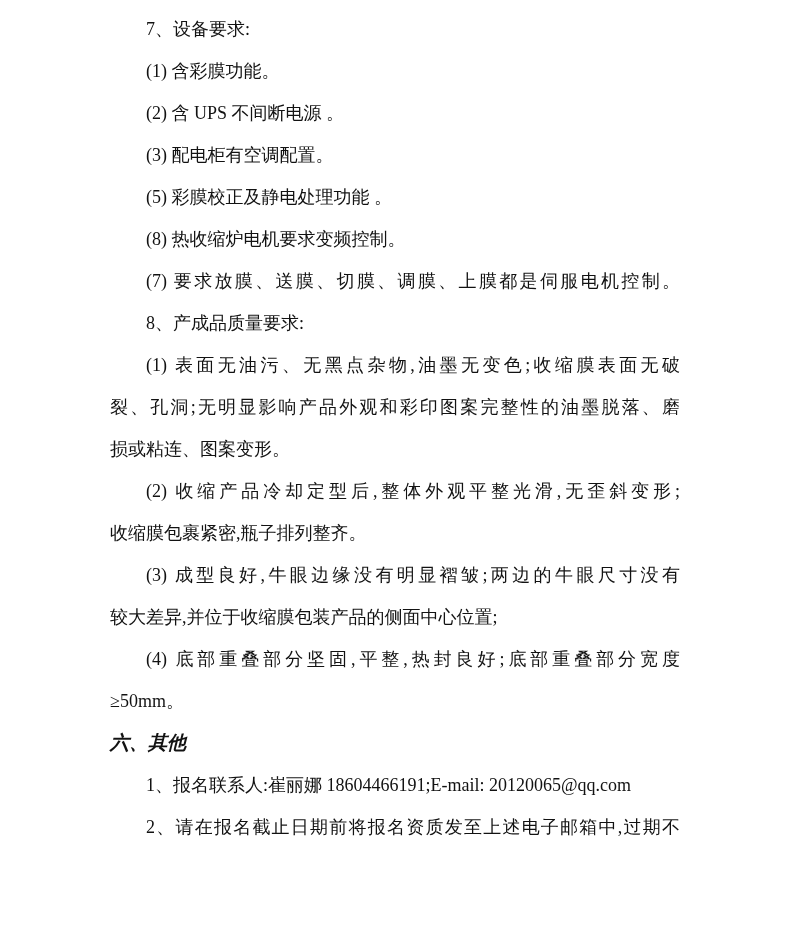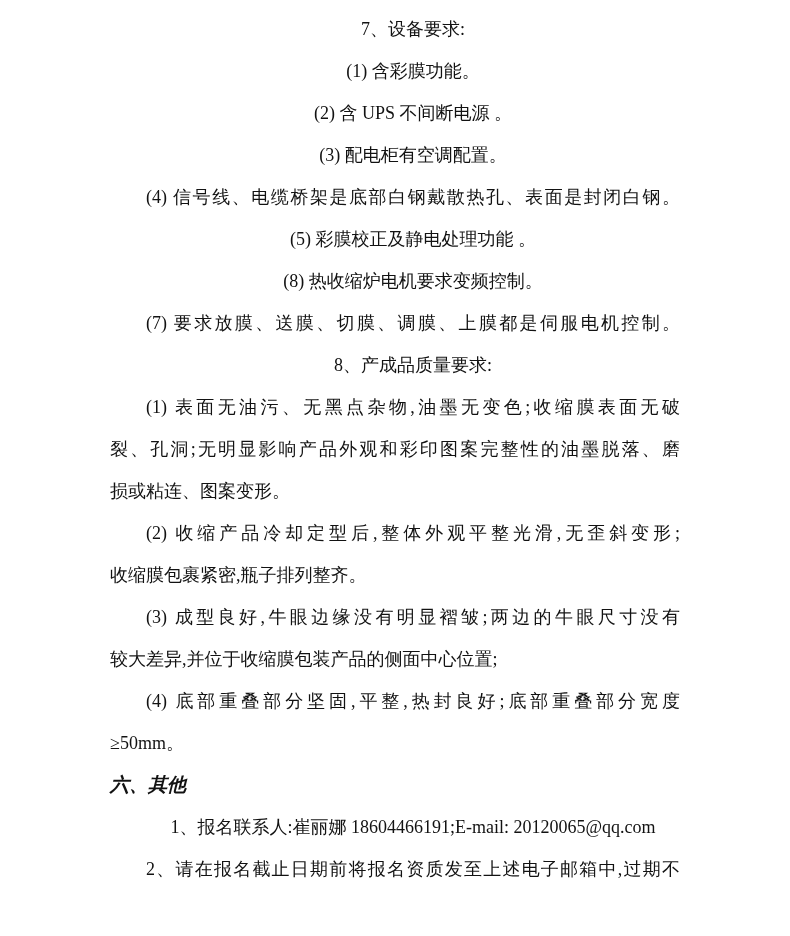--- a/index.html
+++ b/index.html
@@ -24,41 +24,39 @@
   .line {
     margin: 0;
     font-size: 18px;
     line-height: 42px;
     letter-spacing: 0px;
     white-space: pre-wrap;
     text-align: left;
   }
   .indent {
     text-indent: 36px;
-    text-align: center;
   }
   .full {
     text-align: justify;
     text-align-last: justify;
   }
   .heading {
     font-weight: bold;
     font-size: 19px;
     font-style: italic;
   }
 </style>
 </head>
 <body>
 
 <div class="page">
   <p class="line indent">7、设备要求:</p>
   <p class="line indent">(1) 含彩膜功能。</p>
   <p class="line indent">(2) 含 UPS 不间断电源 。</p>
   <p class="line indent">(3) 配电柜有空调配置。</p>
-  <p class="line indent full">(4) 信号线、电缆桥架是底部白钢戴散热孔、表面是封闭白钢。</p>
   <p class="line indent">(5) 彩膜校正及静电处理功能 。</p>
   <p class="line indent">(8) 热收缩炉电机要求变频控制。</p>
   <p class="line indent full">(7) 要求放膜、送膜、切膜、调膜、上膜都是伺服电机控制。</p>
   <p class="line indent">8、产成品质量要求:</p>
   <p class="line indent full">(1) 表面无油污、无黑点杂物,油墨无变色;收缩膜表面无破</p>
   <p class="line full">裂、孔洞;无明显影响产品外观和彩印图案完整性的油墨脱落、磨</p>
   <p class="line">损或粘连、图案变形。</p>
   <p class="line indent full">(2) 收缩产品冷却定型后,整体外观平整光滑,无歪斜变形;</p>
   <p class="line">收缩膜包裹紧密,瓶子排列整齐。</p>
   <p class="line indent full">(3) 成型良好,牛眼边缘没有明显褶皱;两边的牛眼尺寸没有</p>

